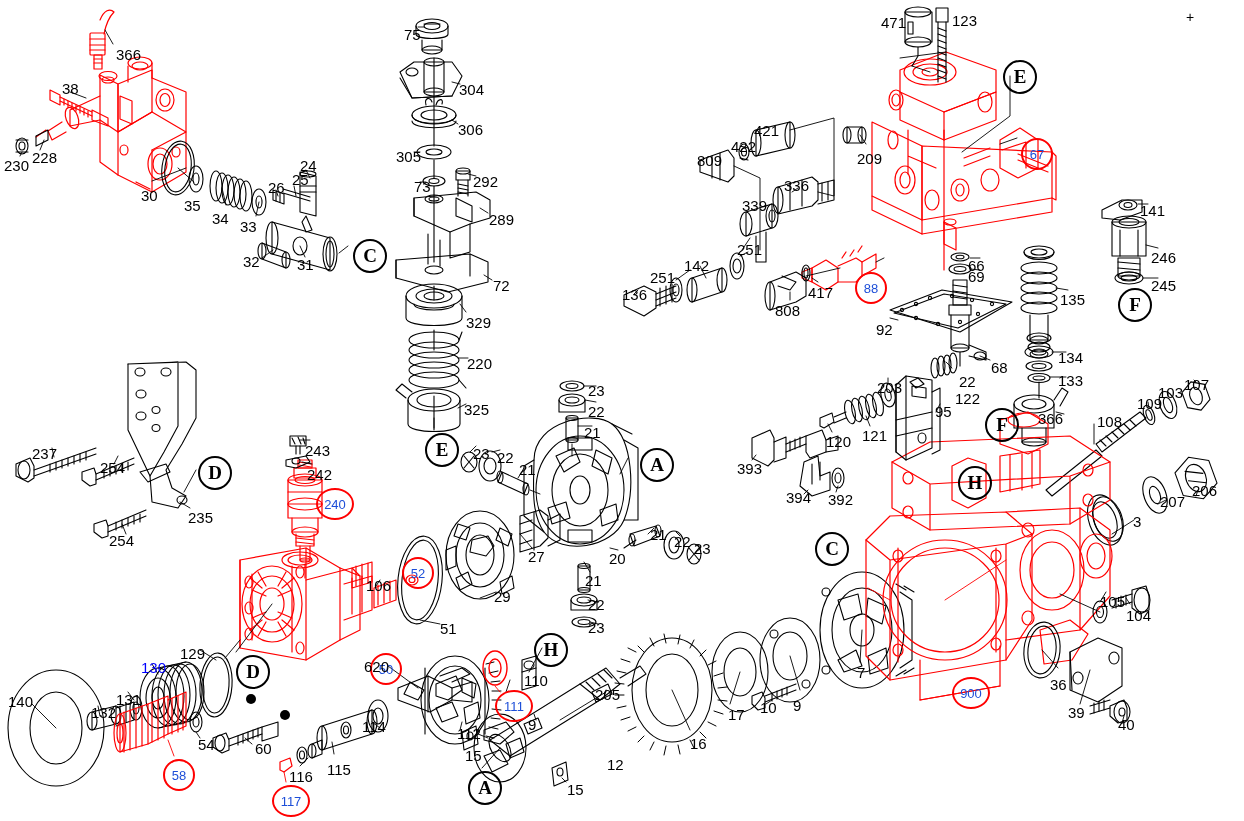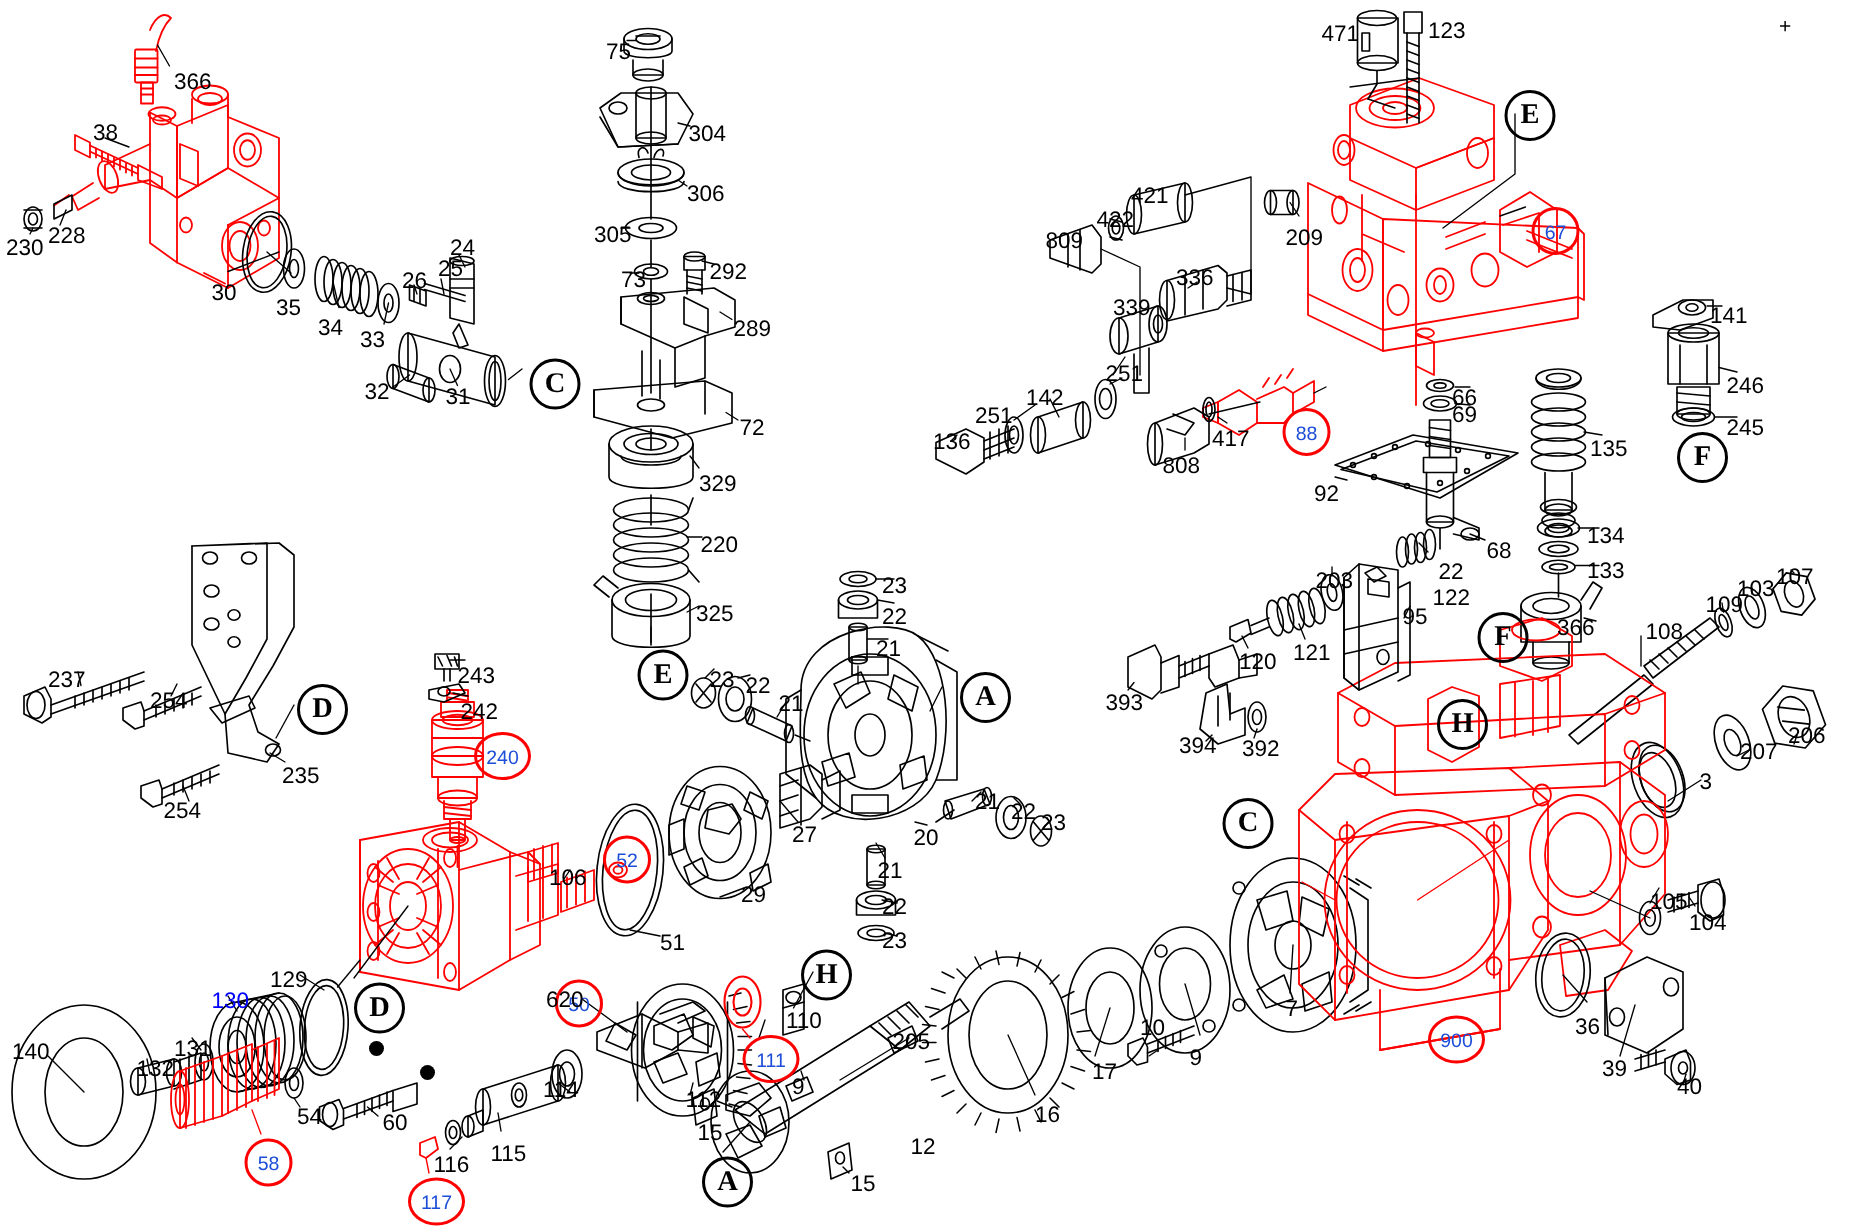--- a/index.html
+++ b/index.html
@@ -1082,21 +1082,21 @@
       <span class="lbl" style="left: 457px; top: 726px;">112</span>
       <span class="lbl" style="left: 524px; top: 673px;">110</span>
       <div class="callout redring wide" style="left: 495px; top: 690px;">111</div>
       <span class="lbl" style="left: 528px; top: 717px;">9</span>
       <span class="lbl" style="left: 465px; top: 748px;">15</span>
       <span class="lbl" style="left: 567px; top: 782px;">15</span>
       <span class="lbl" style="left: 607px; top: 757px;">12</span>
       <span class="lbl" style="left: 595px; top: 687px;">205</span>
       <span class="lbl" style="left: 690px; top: 736px;">16</span>
       <span class="lbl" style="left: 728px; top: 707px;">17</span>
-      <span class="lbl" style="left: 760px; top: 678px;">10</span>
+      <span class="lbl" style="left: 760px; top: 700px;">10</span>
       <span class="lbl" style="left: 793px; top: 698px;">9</span>
       <span class="lbl" style="left: 857px; top: 665px;">7</span>
       <div class="callout redring wide" style="left: 952px; top: 677px;">900</div>
       <span class="lbl" style="left: 1050px; top: 677px;">36</span>
       <span class="lbl" style="left: 1068px; top: 705px;">39</span>
       <span class="lbl" style="left: 1118px; top: 717px;">40</span>
       <span class="lbl" style="left: 1100px; top: 594px;">105</span>
       <span class="lbl" style="left: 1126px; top: 608px;">104</span>
     </div>
   <div id="callouts">

